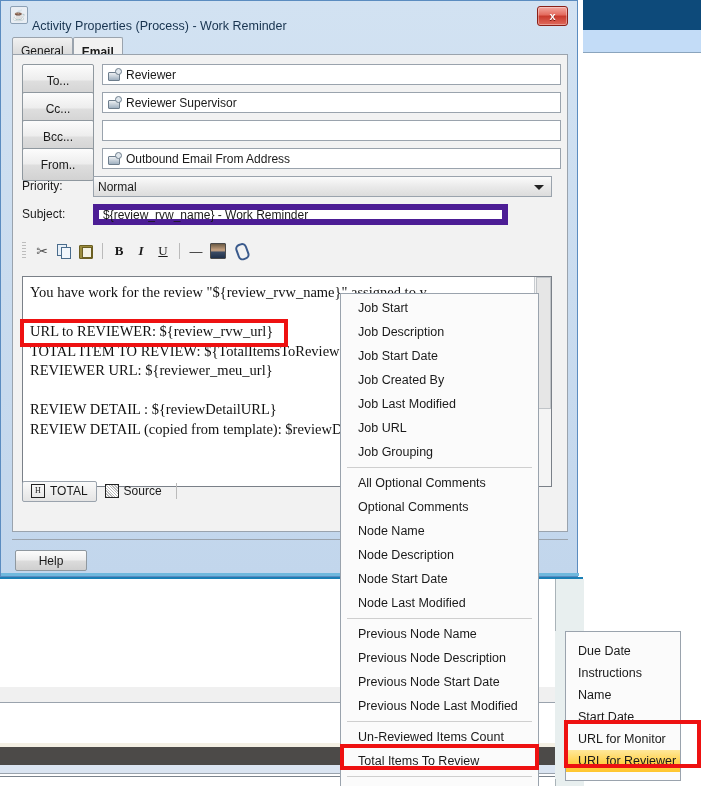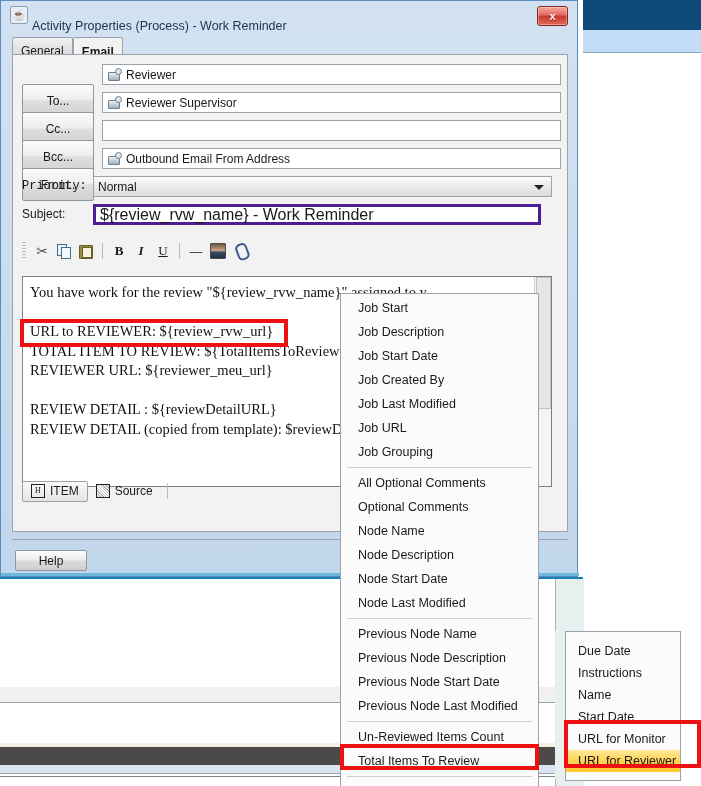--- a/index.html
+++ b/index.html
@@ -83,21 +83,20 @@
 
   
   .field-row{position:absolute;left:9px;height:22px;}
   .fbtn{
     position:absolute;left:0;top:0;width:72px;height:33px;
     background:linear-gradient(to bottom,#fcfcfc 0%,#ededed 48%,#dedede 52%,#d2d2d2 100%);
     border:1px solid #8f989f;border-radius:2px;
     font-size:12px;color:#1a1a1a;
     display:flex;align-items:center;justify-content:center;
     box-sizing:border-box;
-    margin-top:20px;
   }
   .finput{
     position:absolute;left:80px;top:0;width:459px;height:21px;
     background:#ffffff;border:1px solid #9aa3ad;box-sizing:border-box;
     display:flex;align-items:center;padding-left:4px;font-size:12px;color:#1a1a1a;
   }
   .person-ico{
     width:14px;height:13px;margin-right:5px;flex:0 0 auto;position:relative;
   }
   .person-ico::before{
@@ -115,23 +114,23 @@
     background:linear-gradient(to bottom,#fbfbfb 0%,#eaeaea 50%,#dcdcdc 100%);
     border:1px solid #9aa3ad;box-sizing:border-box;
     display:flex;align-items:center;padding-left:4px;font-size:12px;color:#1a1a1a;
   }
   .caret{
     position:absolute;right:7px;top:8px;width:0;height:0;
     border-left:5px solid transparent;border-right:5px solid transparent;
     border-top:5px solid #222;
   }
   .subject-input{
-    position:absolute;left:80px;width:448px;height:21px;background:#ffffff;
-    border:3px solid #4c1d95;box-sizing:border-box;display:flex;align-items:center;
-    padding-left:4px;font-size:16px;color:#1a1a1a;
+    position:absolute;left:80px;width:415px;height:21px;background:#ffffff;
+    border:6px solid #4c1d95;box-sizing:border-box;display:flex;align-items:center;
+    padding-left:4px;font-size:12px;color:#1a1a1a;
   }
 
   
   #toolbar{
     position:absolute;left:9px;top:183px;width:530px;height:26px;
     background:#f2f2f2;display:flex;align-items:center;
   }
   .grip{width:4px;height:18px;margin-right:5px;
     background:repeating-linear-gradient(to bottom,#bdbdbd 0 1px,transparent 1px 3px);}
   .tb-ico{width:22px;height:22px;display:flex;align-items:center;justify-content:center;
@@ -288,21 +287,21 @@
     </div>
 
     <div class="field-row" style="top:93px;">
       <div class="fbtn">From..</div>
       <div class="finput">
         <span class="person-ico"></span>
         <span>Outbound Email From Address</span>
       </div>
     </div>
 
-    <div class="lbl" style="top:124px;font-family:Liberation Mono, monospace;">Priority:</div>
+    <div class="lbl" style="top:124px;">Priority:</div>
     <div class="priority-sel" style="top:121px;">
       <span>Normal</span>
       <span class="caret"></span>
     </div>
 
     <div class="lbl" style="top:152px;">Subject:</div>
     <div class="subject-input" style="top:149px;">
       <span>${review_rvw_name} - Work Reminder</span>
     </div>
 
@@ -341,21 +340,21 @@
         <div>REVIEW DETAIL (copied from template): $reviewDetail</div>
       </div>
       <div id="editor-scroll">
         <div class="thumb"></div>
       </div>
     </div>
 
     <div id="viewtabs">
       <span class="vtab sel">
         <span class="html-glyph">H</span>
-        <span>ITEM</span>
+        <span>TOTAL</span>
       </span>
       <span class="vtab">
         <span class="src-glyph"></span>
         <span>Source</span>
       </span>
       <span class="vtab-sep"></span>
     </div>
 
   </div>
 

